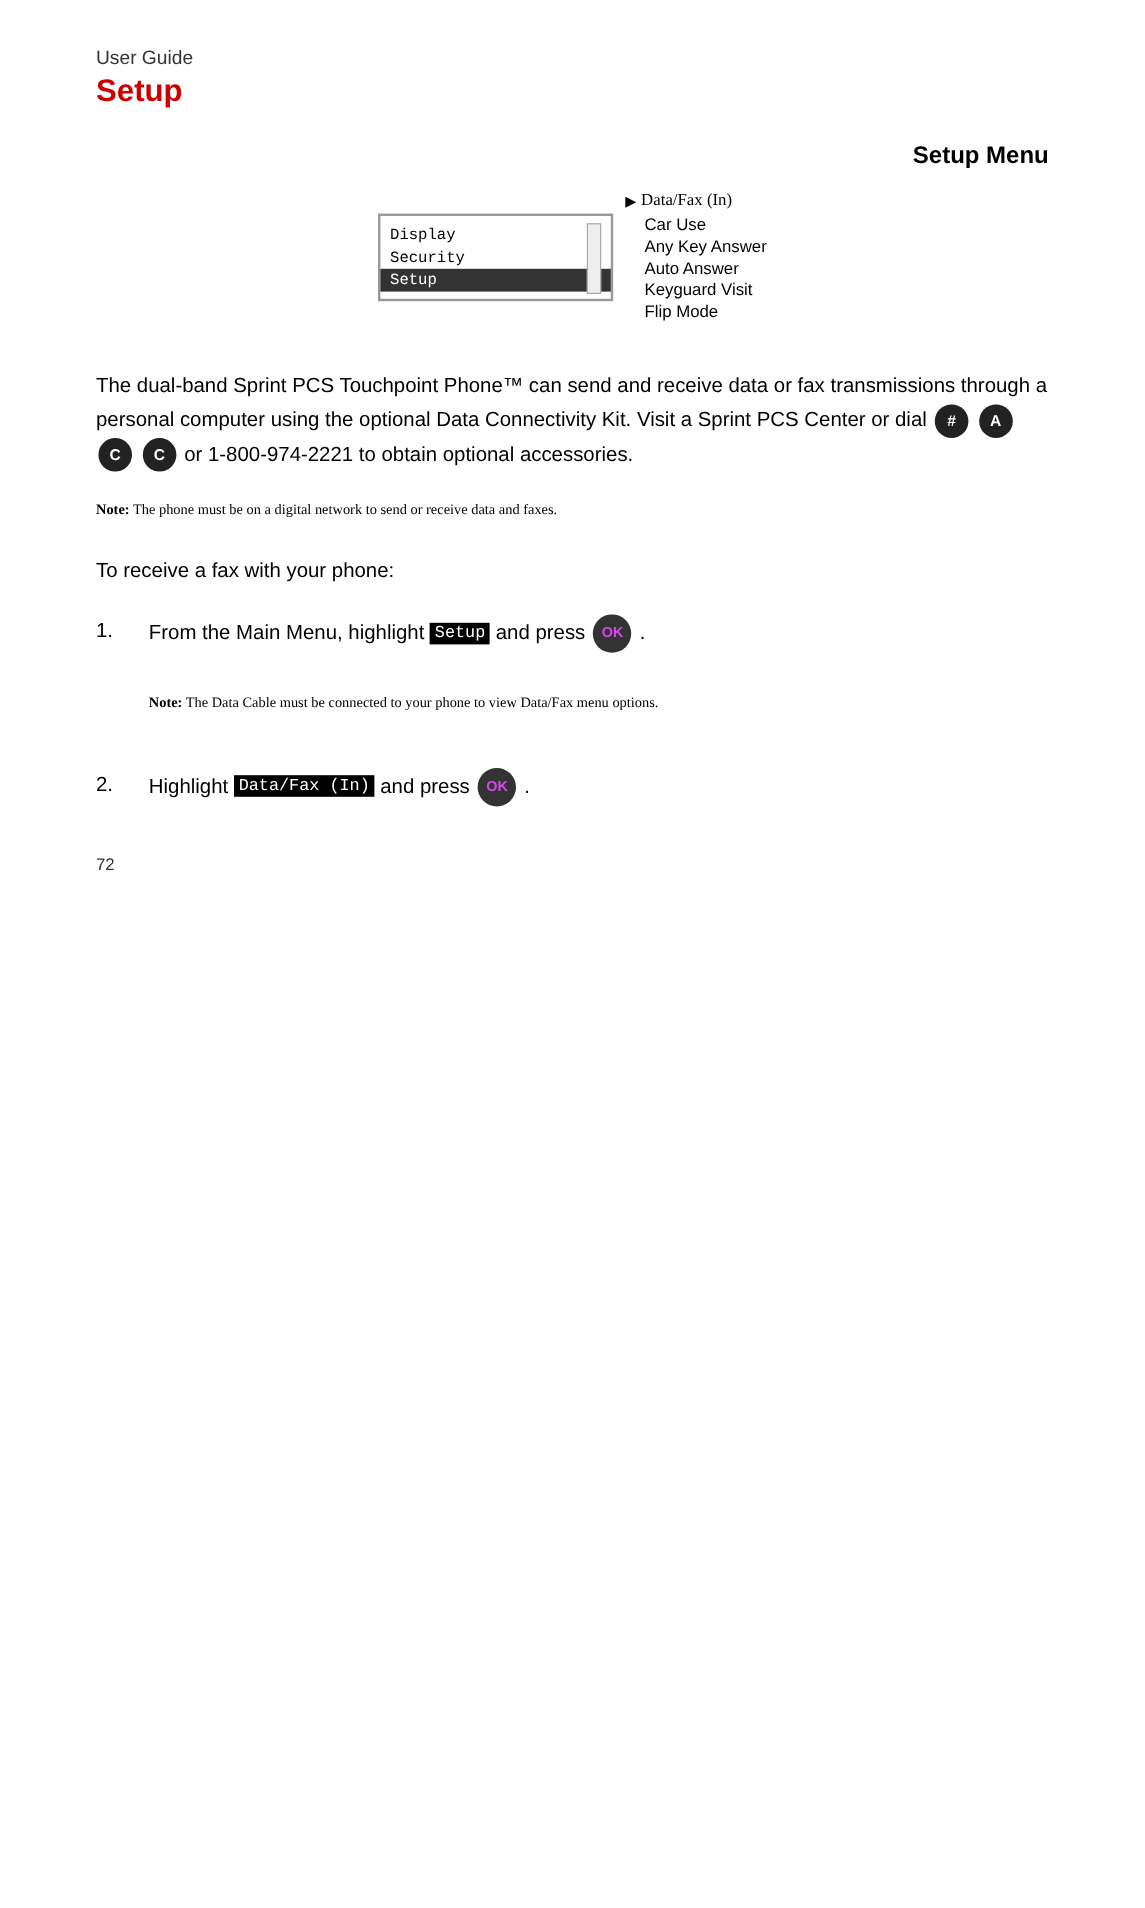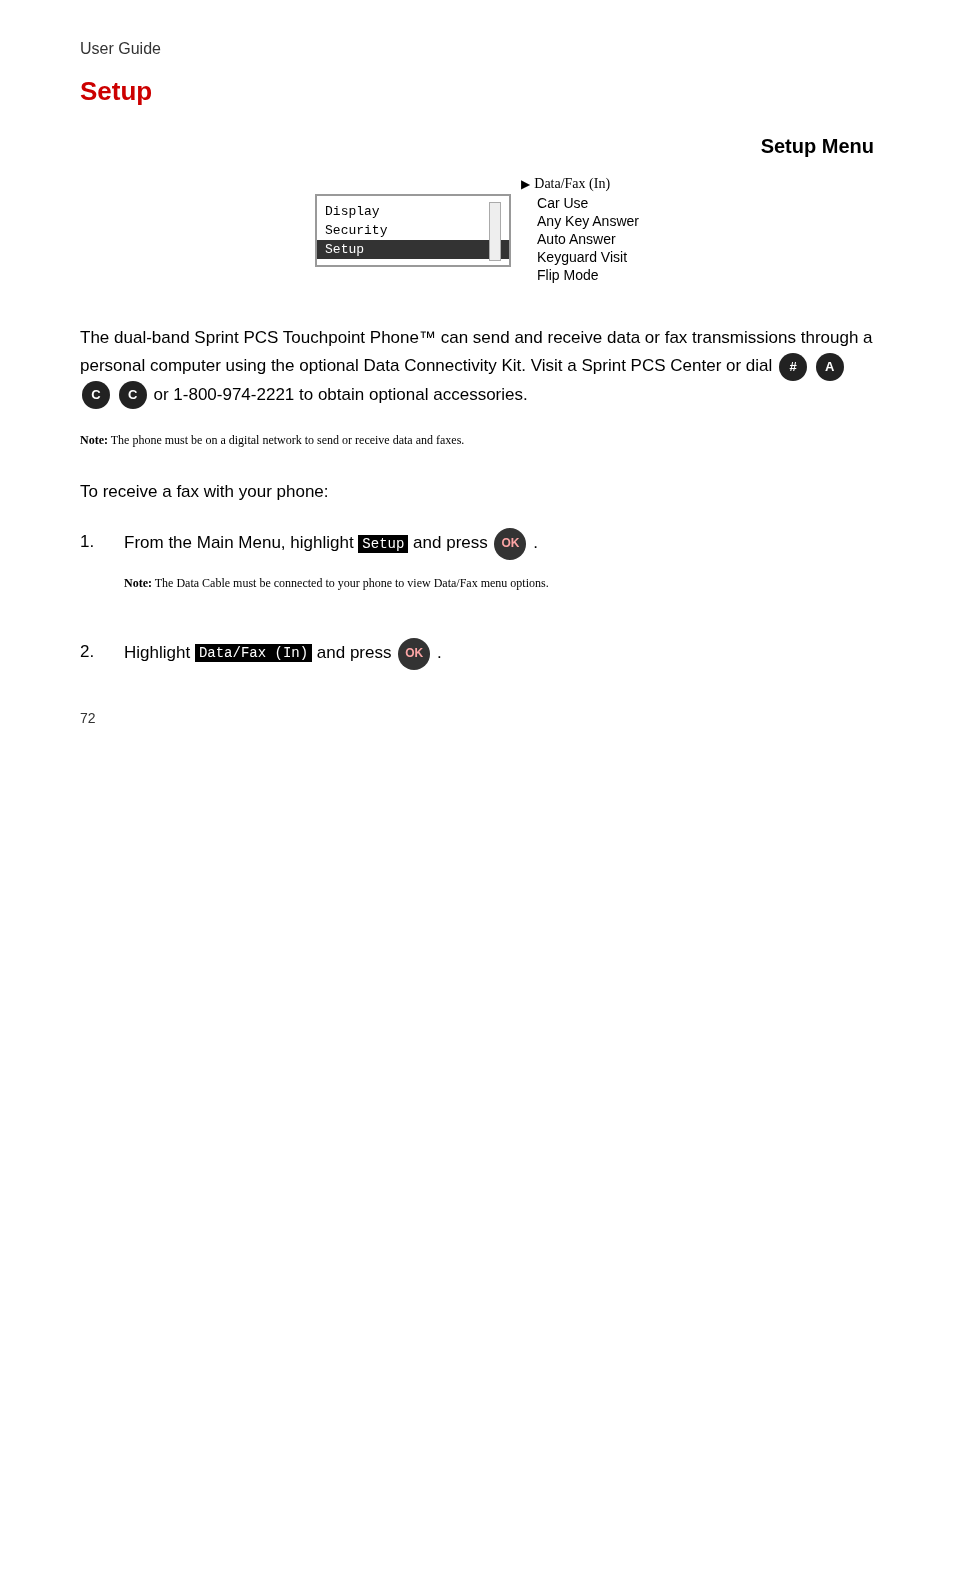--- a/index.html
+++ b/index.html
@@ -10,21 +10,21 @@
       background: #ffffff;
       font-family: Georgia, 'Times New Roman', serif;
       color: #000000;
       padding: 40px 80px 60px 80px;
     }
 
     .user-guide-label {
       font-family: Arial, Helvetica, sans-serif;
       font-size: 16px;
       color: #333;
-      margin-bottom: 18px;
+      margin-bottom: 2px;
     }
 
     .section-heading {
       font-family: Arial, Helvetica, sans-serif;
       font-size: 26px;
       font-weight: bold;
       color: #cc0000;
       margin-bottom: 28px;
     }
 
@@ -152,21 +152,21 @@
       font-size: 14px;
       padding: 1px 4px;
       vertical-align: middle;
     }
 
     .ok-badge {
       display: inline-flex;
       align-items: center;
       justify-content: center;
       background: #333;
-      color: #fca5a5;
+      color: #d946ef;
       border-radius: 50%;
       width: 32px;
       height: 32px;
       font-family: Arial, Helvetica, sans-serif;
       font-size: 12px;
       font-weight: bold;
       vertical-align: middle;
       margin: 0 2px;
     }
 
@@ -244,21 +244,21 @@
 
   <div class="numbered-item">
     <div class="numbered-item-number">1.</div>
     <div class="numbered-item-content">
       <span>From the Main Menu, highlight </span>
       <span class="highlight-box">Setup</span>
       <span> and press </span>
       <span class="ok-badge">OK</span>
       <span>.</span>
 
-      <div style="margin-top:14px;">
+      <div style="margin-top:32px;">
         <p class="note-text">
           <span class="note-bold">Note:</span>
           <span> The Data Cable must be connected to your phone to view Data/Fax menu options.</span>
         </p>
       </div>
     </div>
   </div>
 
   <div class="numbered-item">
     <div class="numbered-item-number">2.</div>

